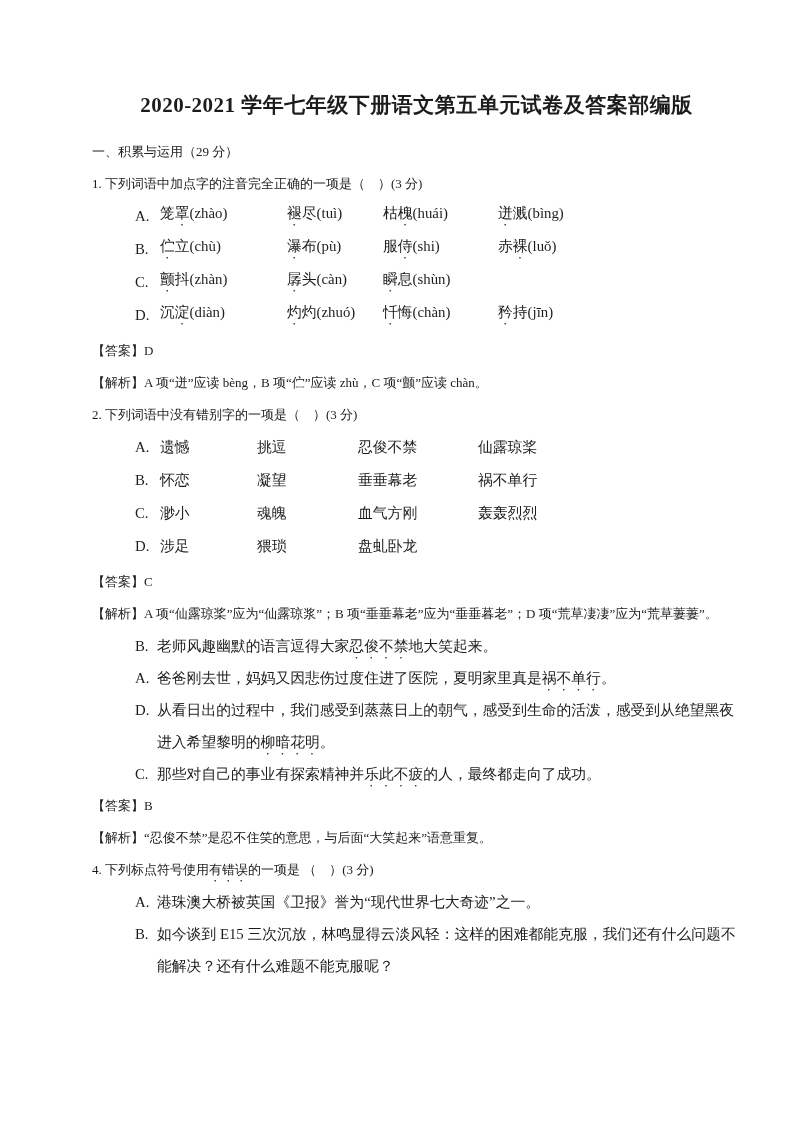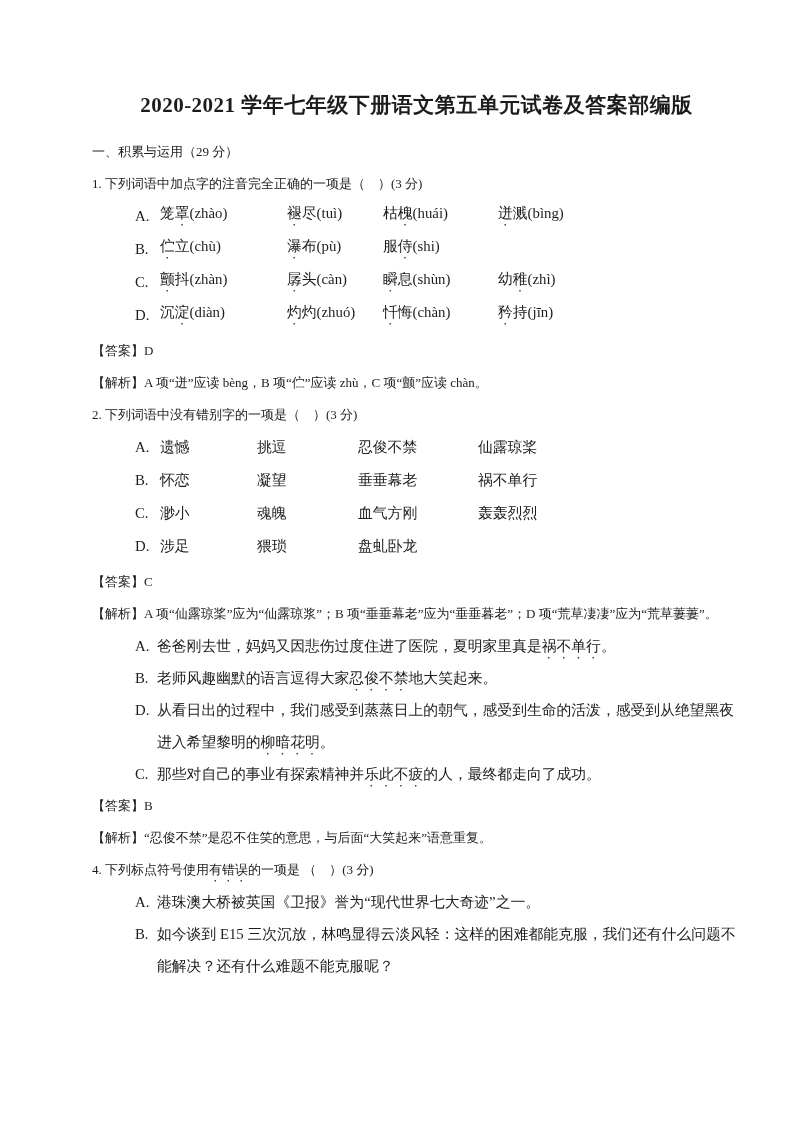--- a/index.html
+++ b/index.html
@@ -70,27 +70,27 @@
       <span><span>笼</span><span class="dot">罩</span><span>(zhào)</span></span>
       <span><span class="dot">褪</span><span>尽(tuì)</span></span>
       <span><span>枯</span><span class="dot">槐</span><span>(huái)</span></span>
       <span><span class="dot">迸</span><span>溅(bìng)</span></span>
     </div>
     <div class="grid-row q1-row">
       <span>B.</span>
       <span><span class="dot">伫</span><span>立(chù)</span></span>
       <span><span class="dot">瀑</span><span>布(pù)</span></span>
       <span><span>服</span><span class="dot">侍</span><span>(shi)</span></span>
+      <span><span>赤</span><span class="dot">裸</span><span>(luǒ)</span></span>
     </div>
     <div class="grid-row q1-row">
       <span>C.</span>
       <span><span class="dot">颤</span><span>抖(zhàn)</span></span>
       <span><span class="dot">孱</span><span>头(càn)</span></span>
       <span><span class="dot">瞬</span><span>息(shùn)</span></span>
-      <span><span>幼</span><span class="dot">稚</span><span>(zhì)</span></span>
     </div>
     <div class="grid-row q1-row">
       <span>D.</span>
       <span><span>沉</span><span class="dot">淀</span><span>(diàn)</span></span>
       <span><span class="dot">灼</span><span>灼(zhuó)</span></span>
       <span><span class="dot">忏</span><span>悔(chàn)</span></span>
       <span><span class="dot">矜</span><span>持(jīn)</span></span>
     </div>
   </div>
   <p class="line">【答案】D</p>
@@ -122,22 +122,22 @@
     <div class="grid-row q2-row">
       <span>D.</span>
       <span>涉足</span>
       <span>猥琐</span>
       <span>盘虬卧龙</span>
     </div>
   </div>
   <p class="line">【答案】C</p>
   <p class="line">【解析】A 项“仙露琼桨”应为“仙露琼浆”；B 项“垂垂幕老”应为“垂垂暮老”；D 项“荒草凄凄”应为“荒草萋萋”。</p>
 
+  <p class="option-line"><span class="opt-label-inline">B.</span><span><span>老师风趣幽默的语言逗得大家</span><span class="dot">忍俊不禁</span><span>地大笑起来。</span></span></p>
   <p class="option-line"><span class="opt-label-inline">A.</span><span><span>爸爸刚去世，妈妈又因悲伤过度住进了医院，夏明家里真是</span><span class="dot">祸不单行</span><span>。</span></span></p>
-  <p class="option-line"><span class="opt-label-inline">B.</span><span><span>老师风趣幽默的语言逗得大家</span><span class="dot">忍俊不禁</span><span>地大笑起来。</span></span></p>
   <p class="option-line"><span class="opt-label-inline">D.</span><span><span>从看日出的过程中，我们感受到蒸蒸日上的朝气，感受到生命的活泼，感受到从绝望黑夜进入希望黎明的</span><span class="dot">柳暗花明</span><span>。</span></span></p>
   <p class="option-line"><span class="opt-label-inline">C.</span><span><span>那些对自己的事业有探索精神并</span><span class="dot">乐此不疲</span><span>的人，最终都走向了成功。</span></span></p>
   <p class="line">【答案】B</p>
   <p class="line">【解析】“忍俊不禁”是忍不住笑的意思，与后面“大笑起来”语意重复。</p>
 
   <p class="line"><span>4. 下列标点符号使用</span><span class="dot">有错误</span><span>的一项是 （　）(3 分)</span></p>
   <p class="option-line"><span class="opt-label-inline">A.</span><span><span>港珠澳大桥被英国《卫报》誉为“现代世界七大奇迹”之一。</span></span></p>
   <p class="option-line"><span class="opt-label-inline">B.</span><span><span>如今谈到 E15 三次沉放，林鸣显得云淡风轻：这样的困难都能克服，我们还有什么问题不能解决？还有什么难题不能克服呢？</span></span></p>
 
 </div>

